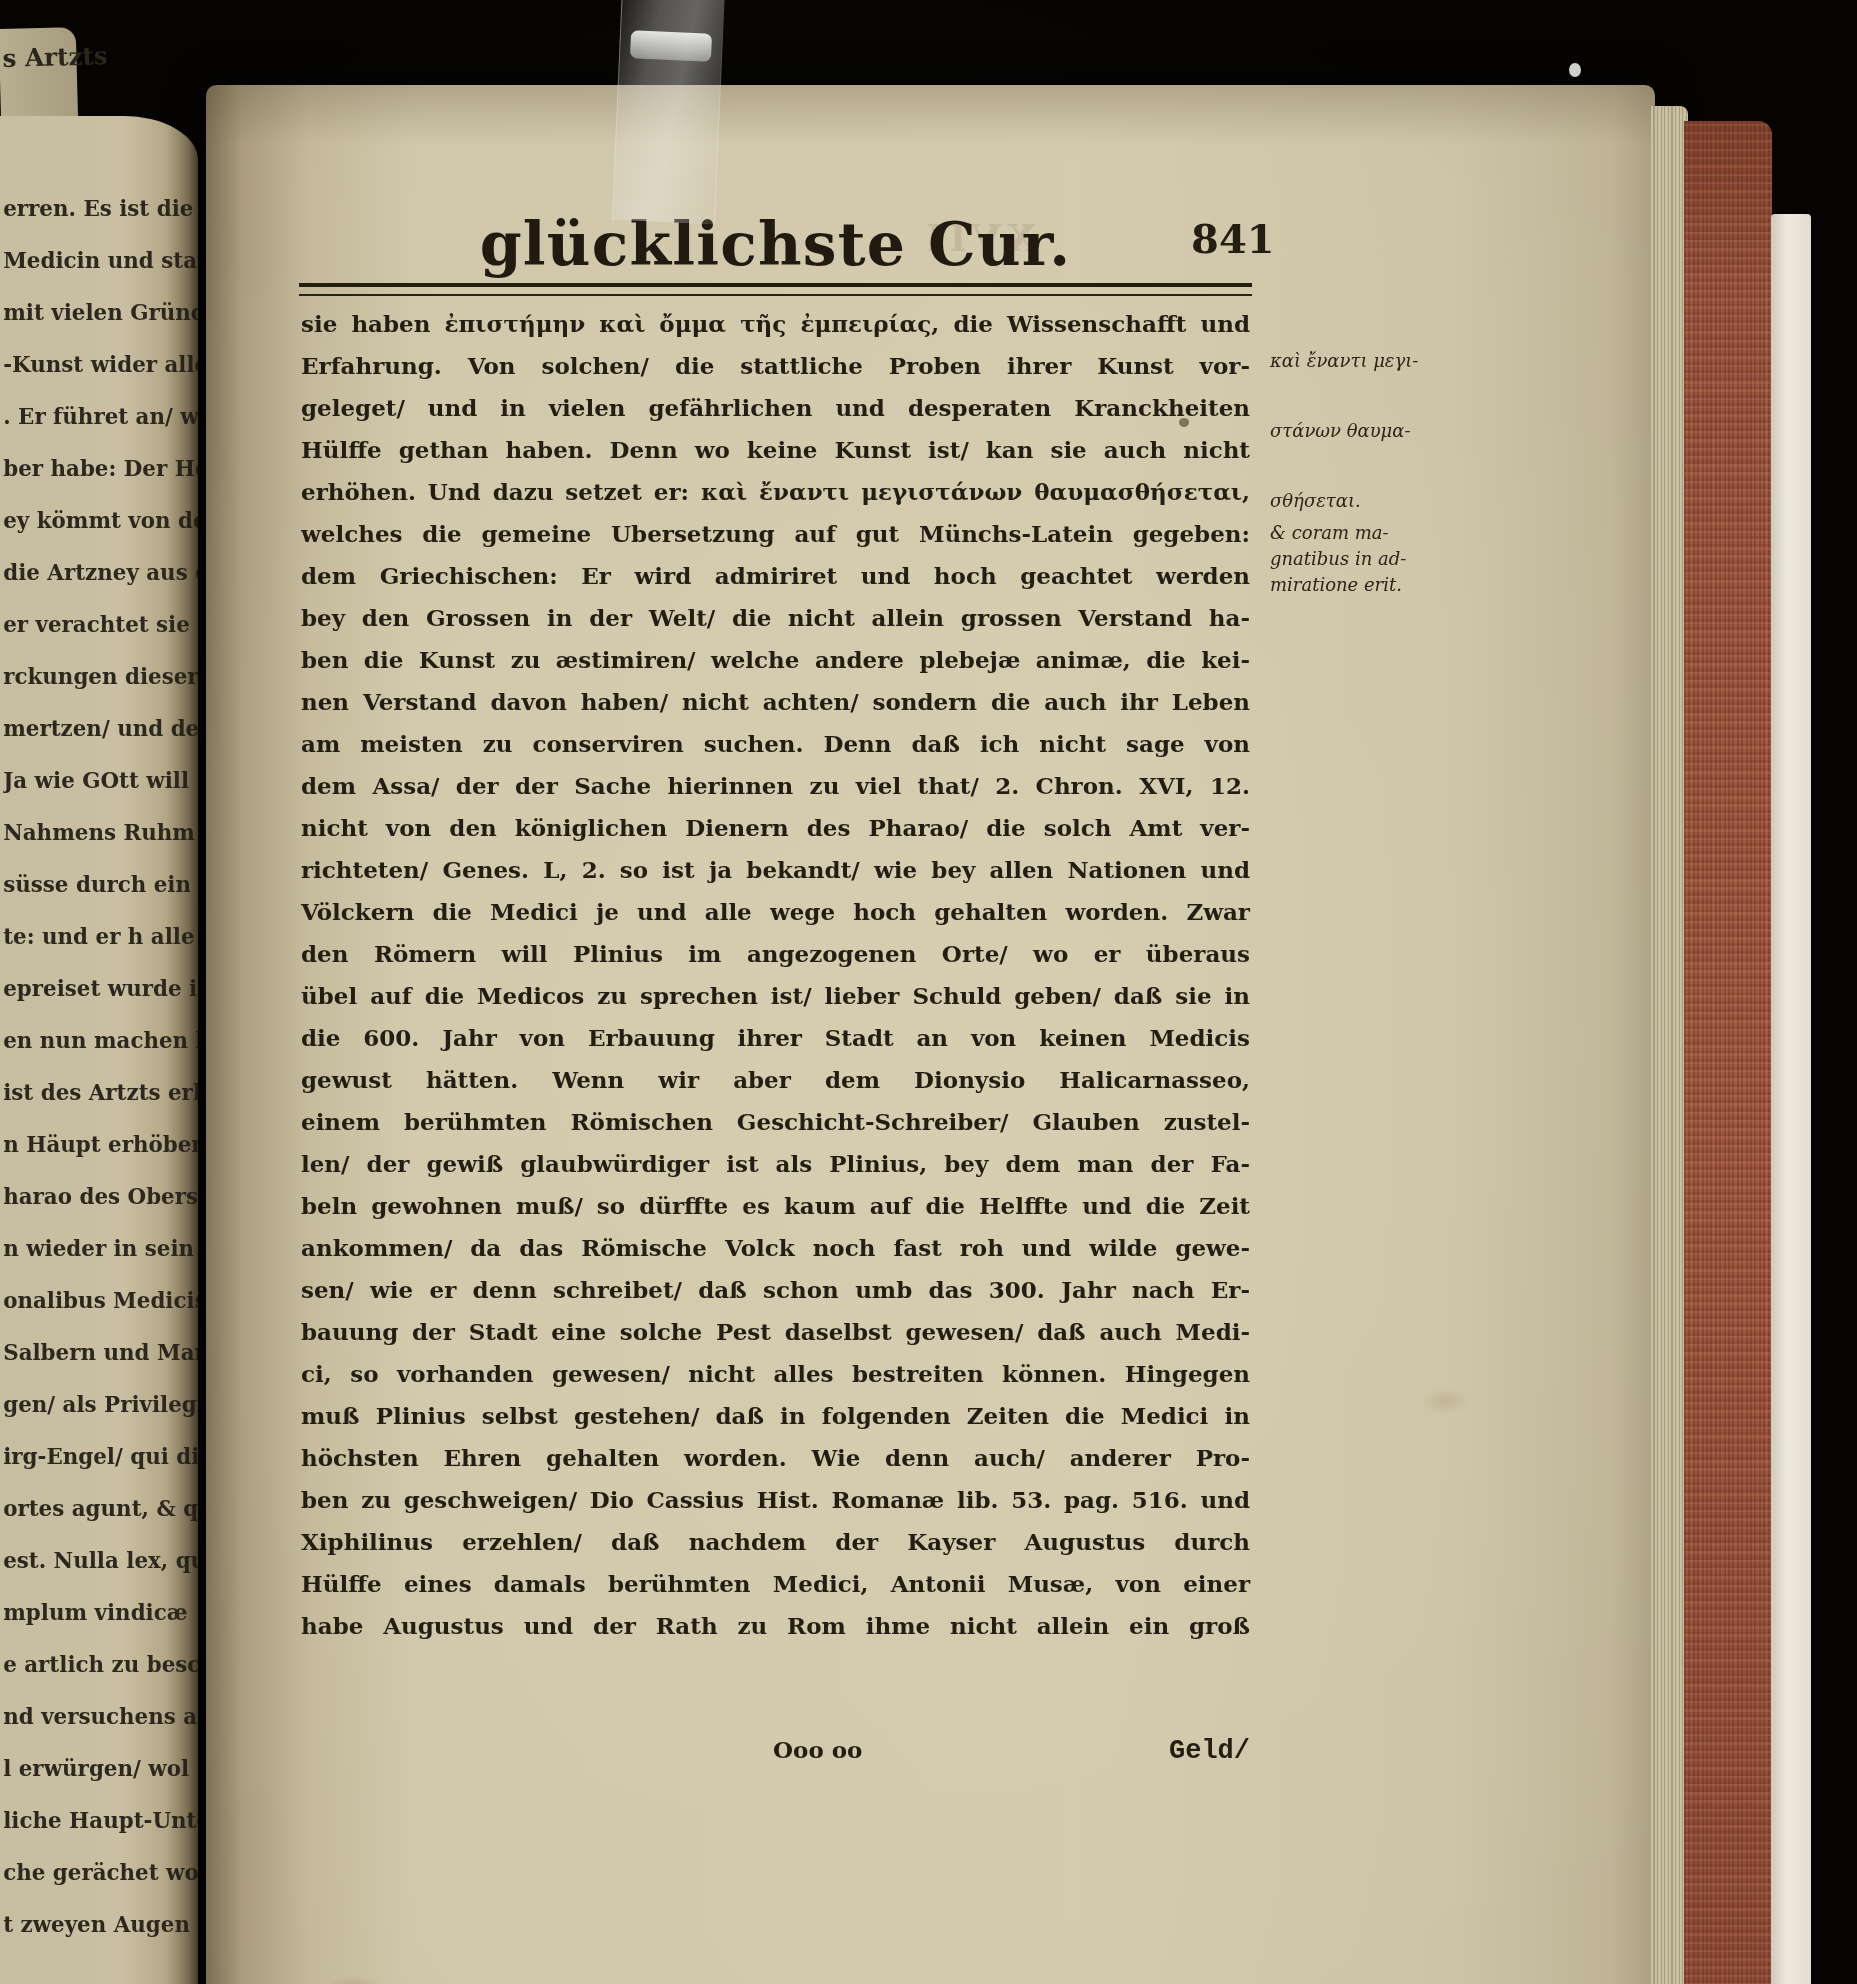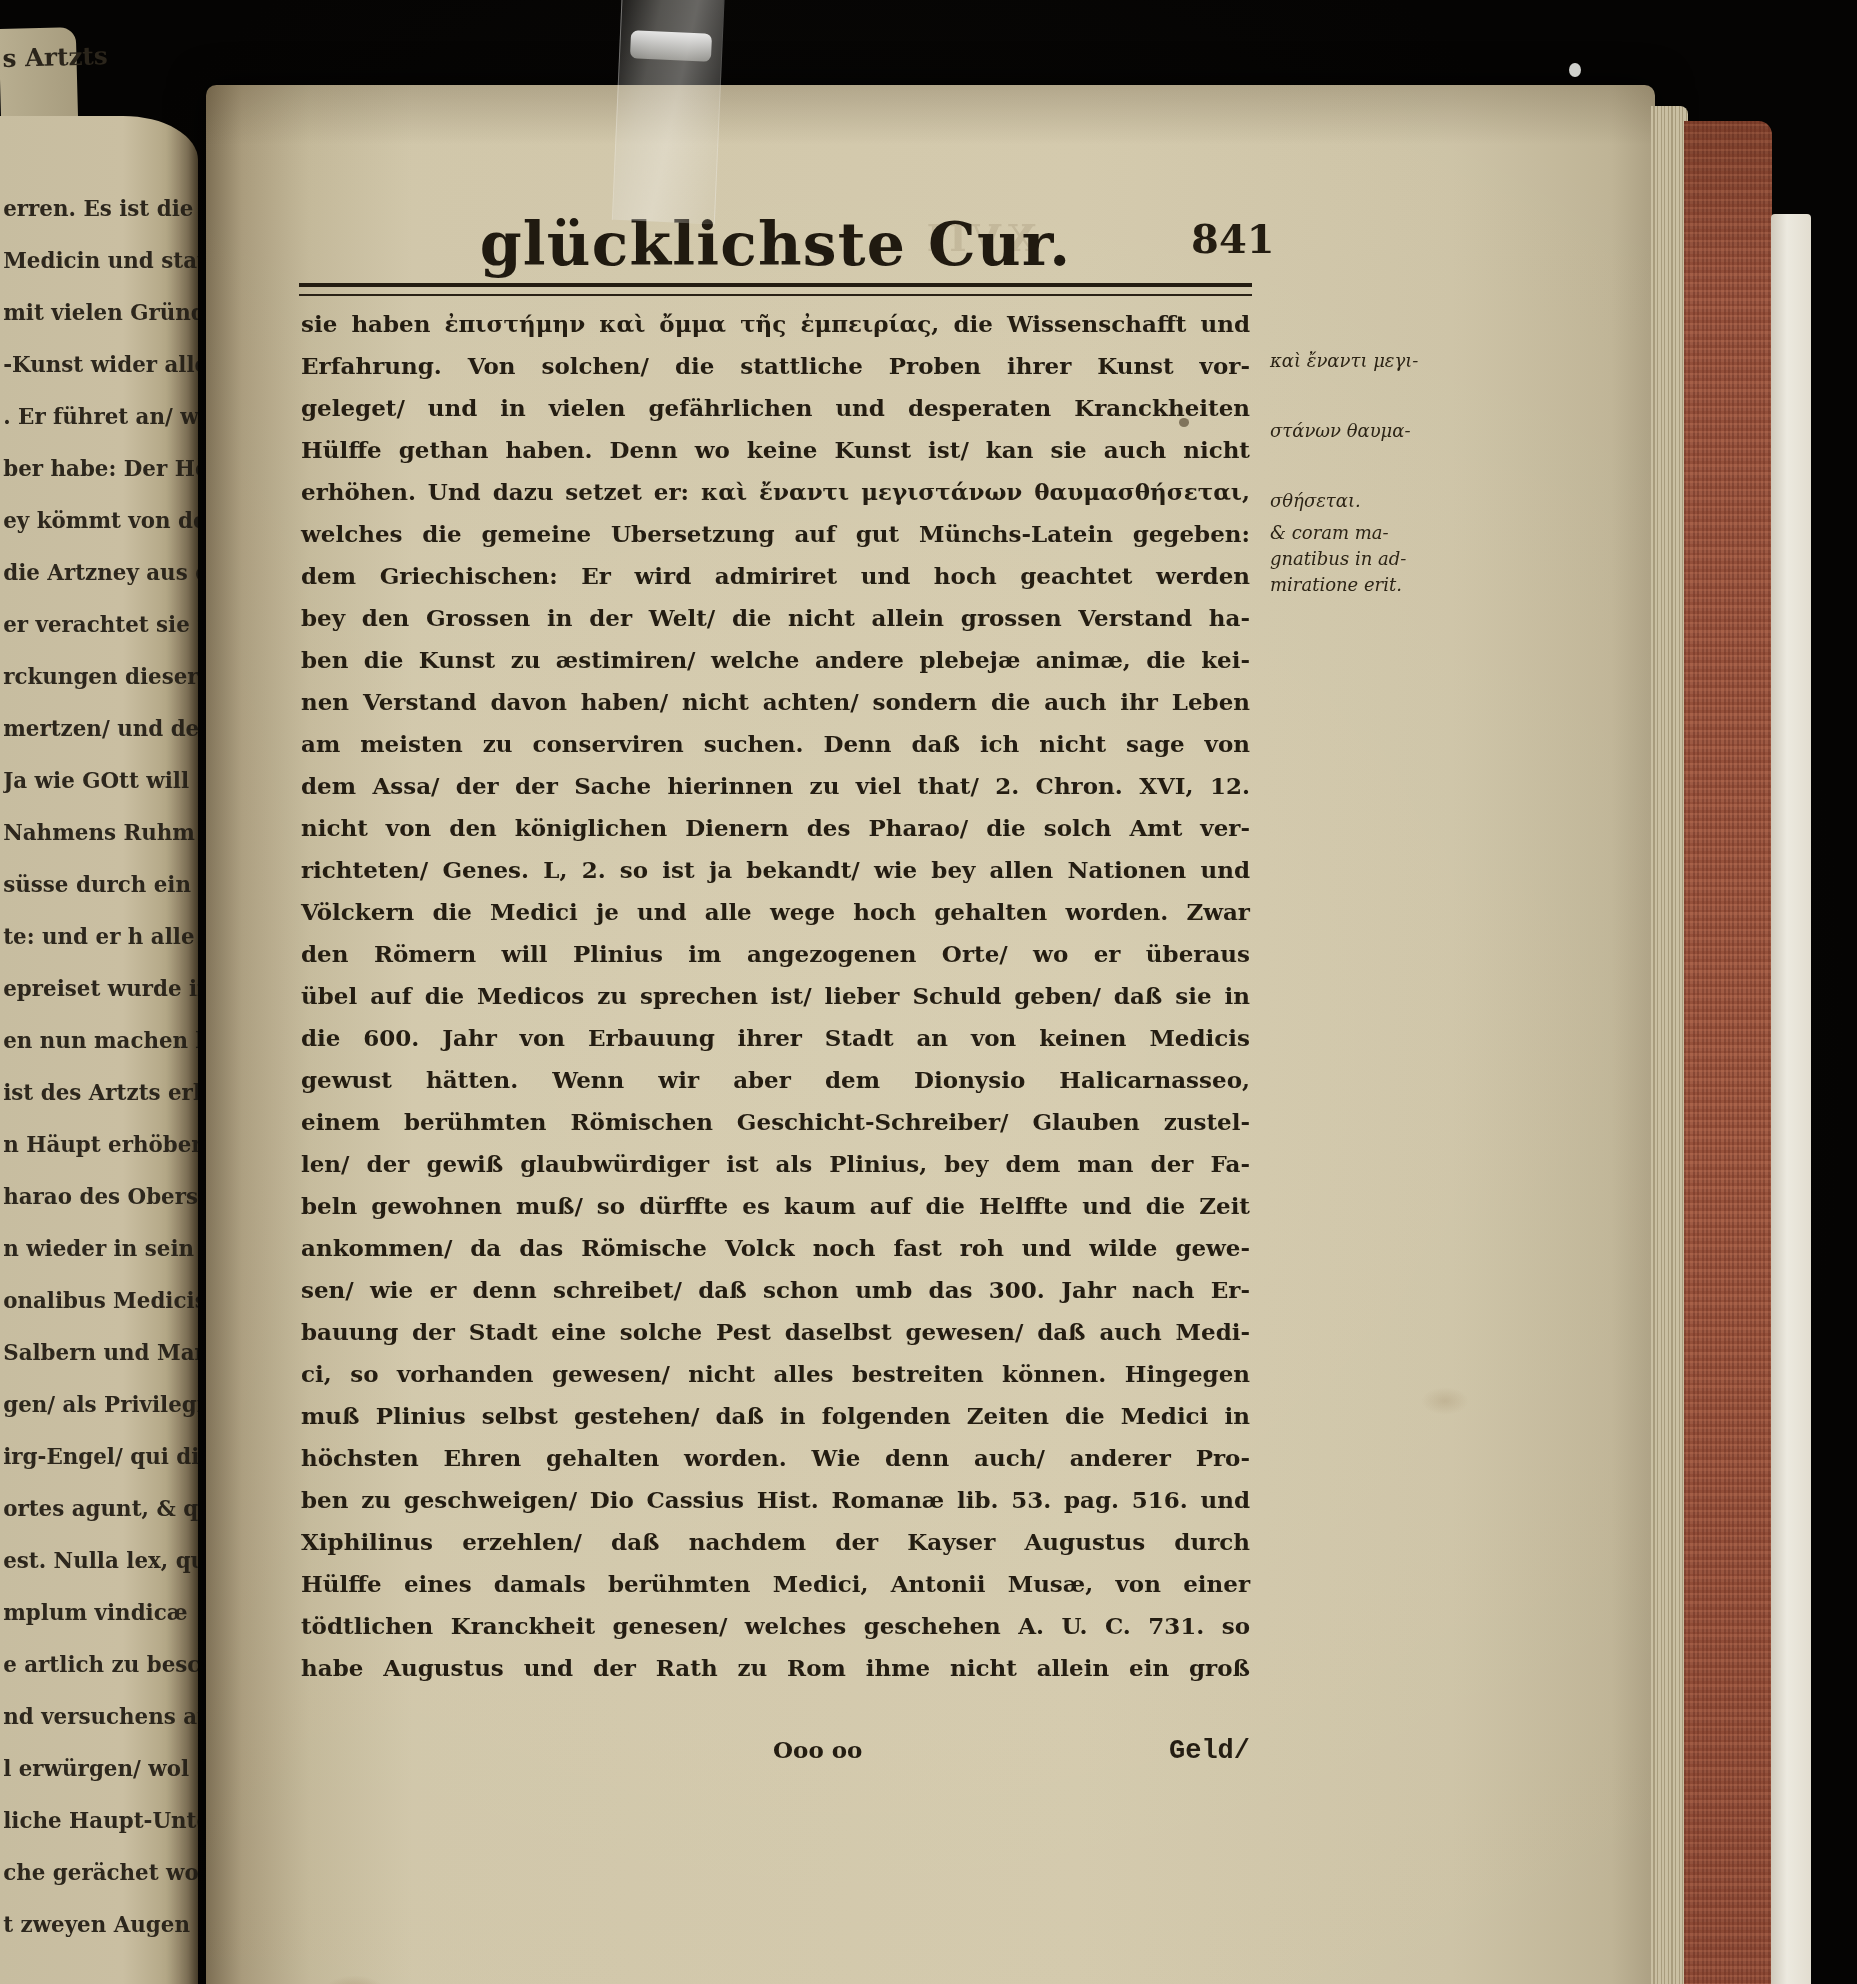--- a/index.html
+++ b/index.html
@@ -232,21 +232,20 @@
         <div class="body-line">muß Plinius selbst gestehen/ daß in folgenden Zeiten die Medici in</div>
 
         <div class="body-line">höchsten Ehren gehalten worden. Wie denn auch/ anderer Pro-</div>
 
         <div class="body-line">ben zu geschweigen/ Dio Cassius Hist. Romanæ lib. 53. pag. 516. und</div>
 
         <div class="body-line">Xiphilinus erzehlen/ daß nachdem der Kayser Augustus durch</div>
 
         <div class="body-line">Hülffe eines damals berühmten Medici, Antonii Musæ, von einer</div>
 
-        <div class="body-line">tödtlichen Kranckheit genesen/ welches geschehen A. U. C. 731. so</div>
 
         <div class="body-line">habe Augustus und der Rath zu Rom ihme nicht allein ein groß</div>
       </div>
 
     <div class="sig-line">
       <span class="signature-mark">Ooo oo</span>
       <span class="catchword">Geld/</span>
     </div>
 
     <div class="margin-notes">

